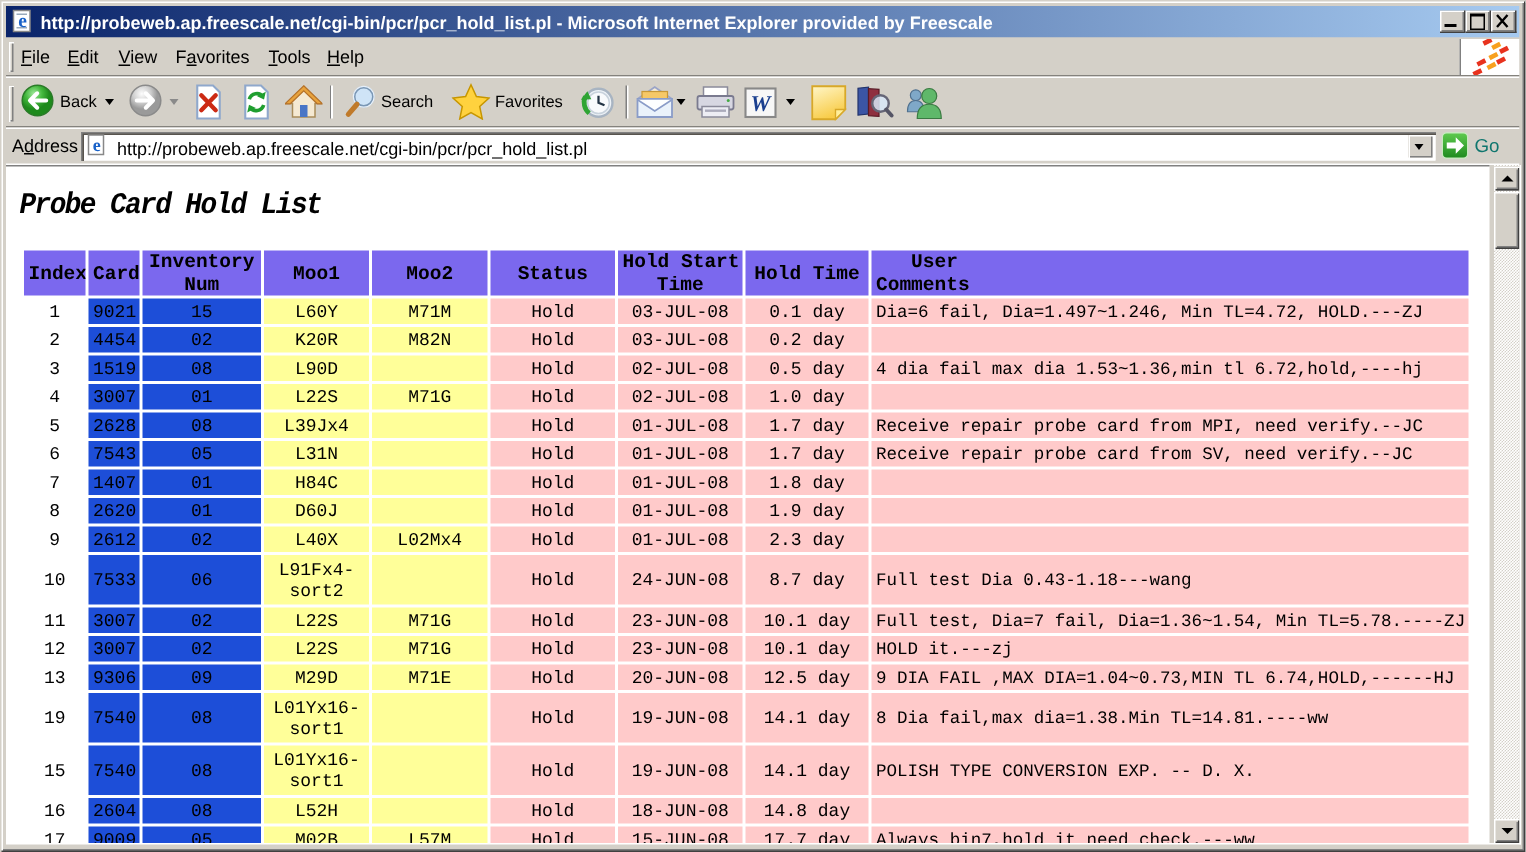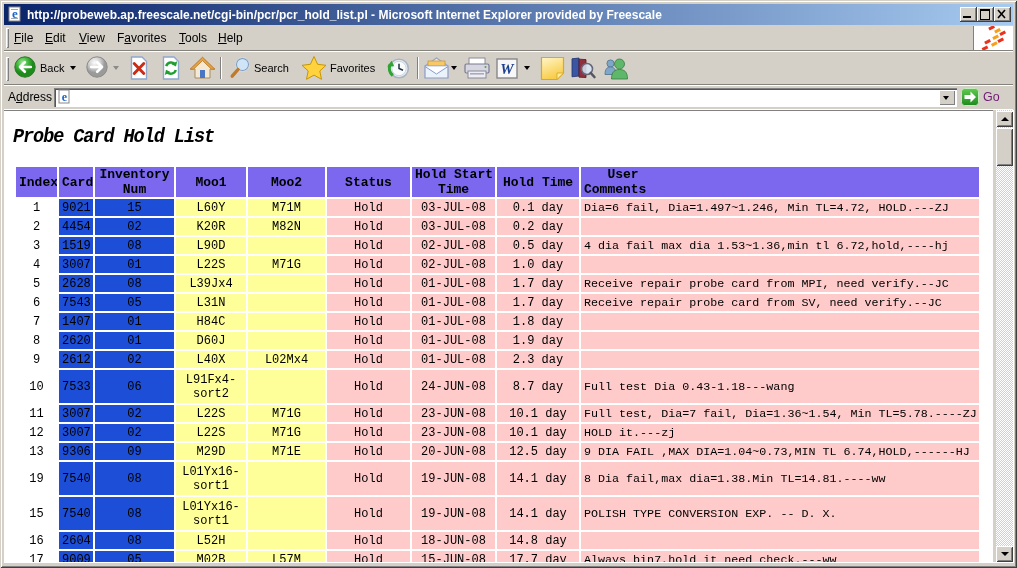--- a/index.html
+++ b/index.html
@@ -205,35 +205,36 @@
   <path d="M8.5,23 C8.5,15.5 12,13.5 16.5,13.5 C21,13.5 24.5,15.5 24.5,23 Z" fill="#5FB86A" stroke="#3A7A42" stroke-width="0.8"></path>
  </svg>
 </div>
 <div id="addrbar">
  <div id="addr-label">A<u>d</u>dress</div>
  <div id="addr-input">
   <svg class="abs" style="left:3px;top:1px" width="16" height="16" viewBox="0 0 16 16">
    <rect x="2" y="1" width="10" height="13" fill="#fff" stroke="#888" stroke-width="1"></rect>
    <text x="7.5" y="11.5" font-family="Liberation Serif" font-size="12" font-weight="bold" fill="#1A62C8" text-anchor="middle">e</text>
   </svg>
+  <div id="addr-url">http://probeweb.ap.freescale.net/cgi-bin/pcr/pcr_hold_list.pl</div>
   <div id="addr-dd">
         <div class="ddarrow" style="left:4px;top:5.5px"></div>
       </div>
  </div>
  <svg class="abs" style="left:957px;top:2px" width="18" height="18" viewBox="0 0 18 18">
   <defs>
         <linearGradient id="gg" x1="0" y1="0" x2="0" y2="1">
           <stop offset="0%" stop-color="#5FCB4F"></stop>
           <stop offset="100%" stop-color="#1E8A1E"></stop>
         </linearGradient>
       </defs>
   <rect x="0.5" y="0.5" width="17" height="17" rx="3" fill="url(#gg)" stroke="#C8E8C0" stroke-width="1"></rect>
   <path d="M9.5,3.5 L15,9 L9.5,14.5 L9.5,11 L3.5,11 L3.5,7 L9.5,7 Z" fill="#fff"></path>
  </svg>
- <div class="abs" style="left:979px;top:4px;font-size:12.5px;color:#701a75">Go</div>
+ <div class="abs" style="left:979px;top:4px;font-size:12.5px;color:#0f766e">Go</div>
 </div>
 <div id="content">
 <div id="heading">Probe Card Hold List</div>
 <table id="tbl">
 <colgroup>
         <col style="width:41px">
         <col style="width:34px">
         <col style="width:79px">
         <col style="width:70px">
         <col style="width:77px">

